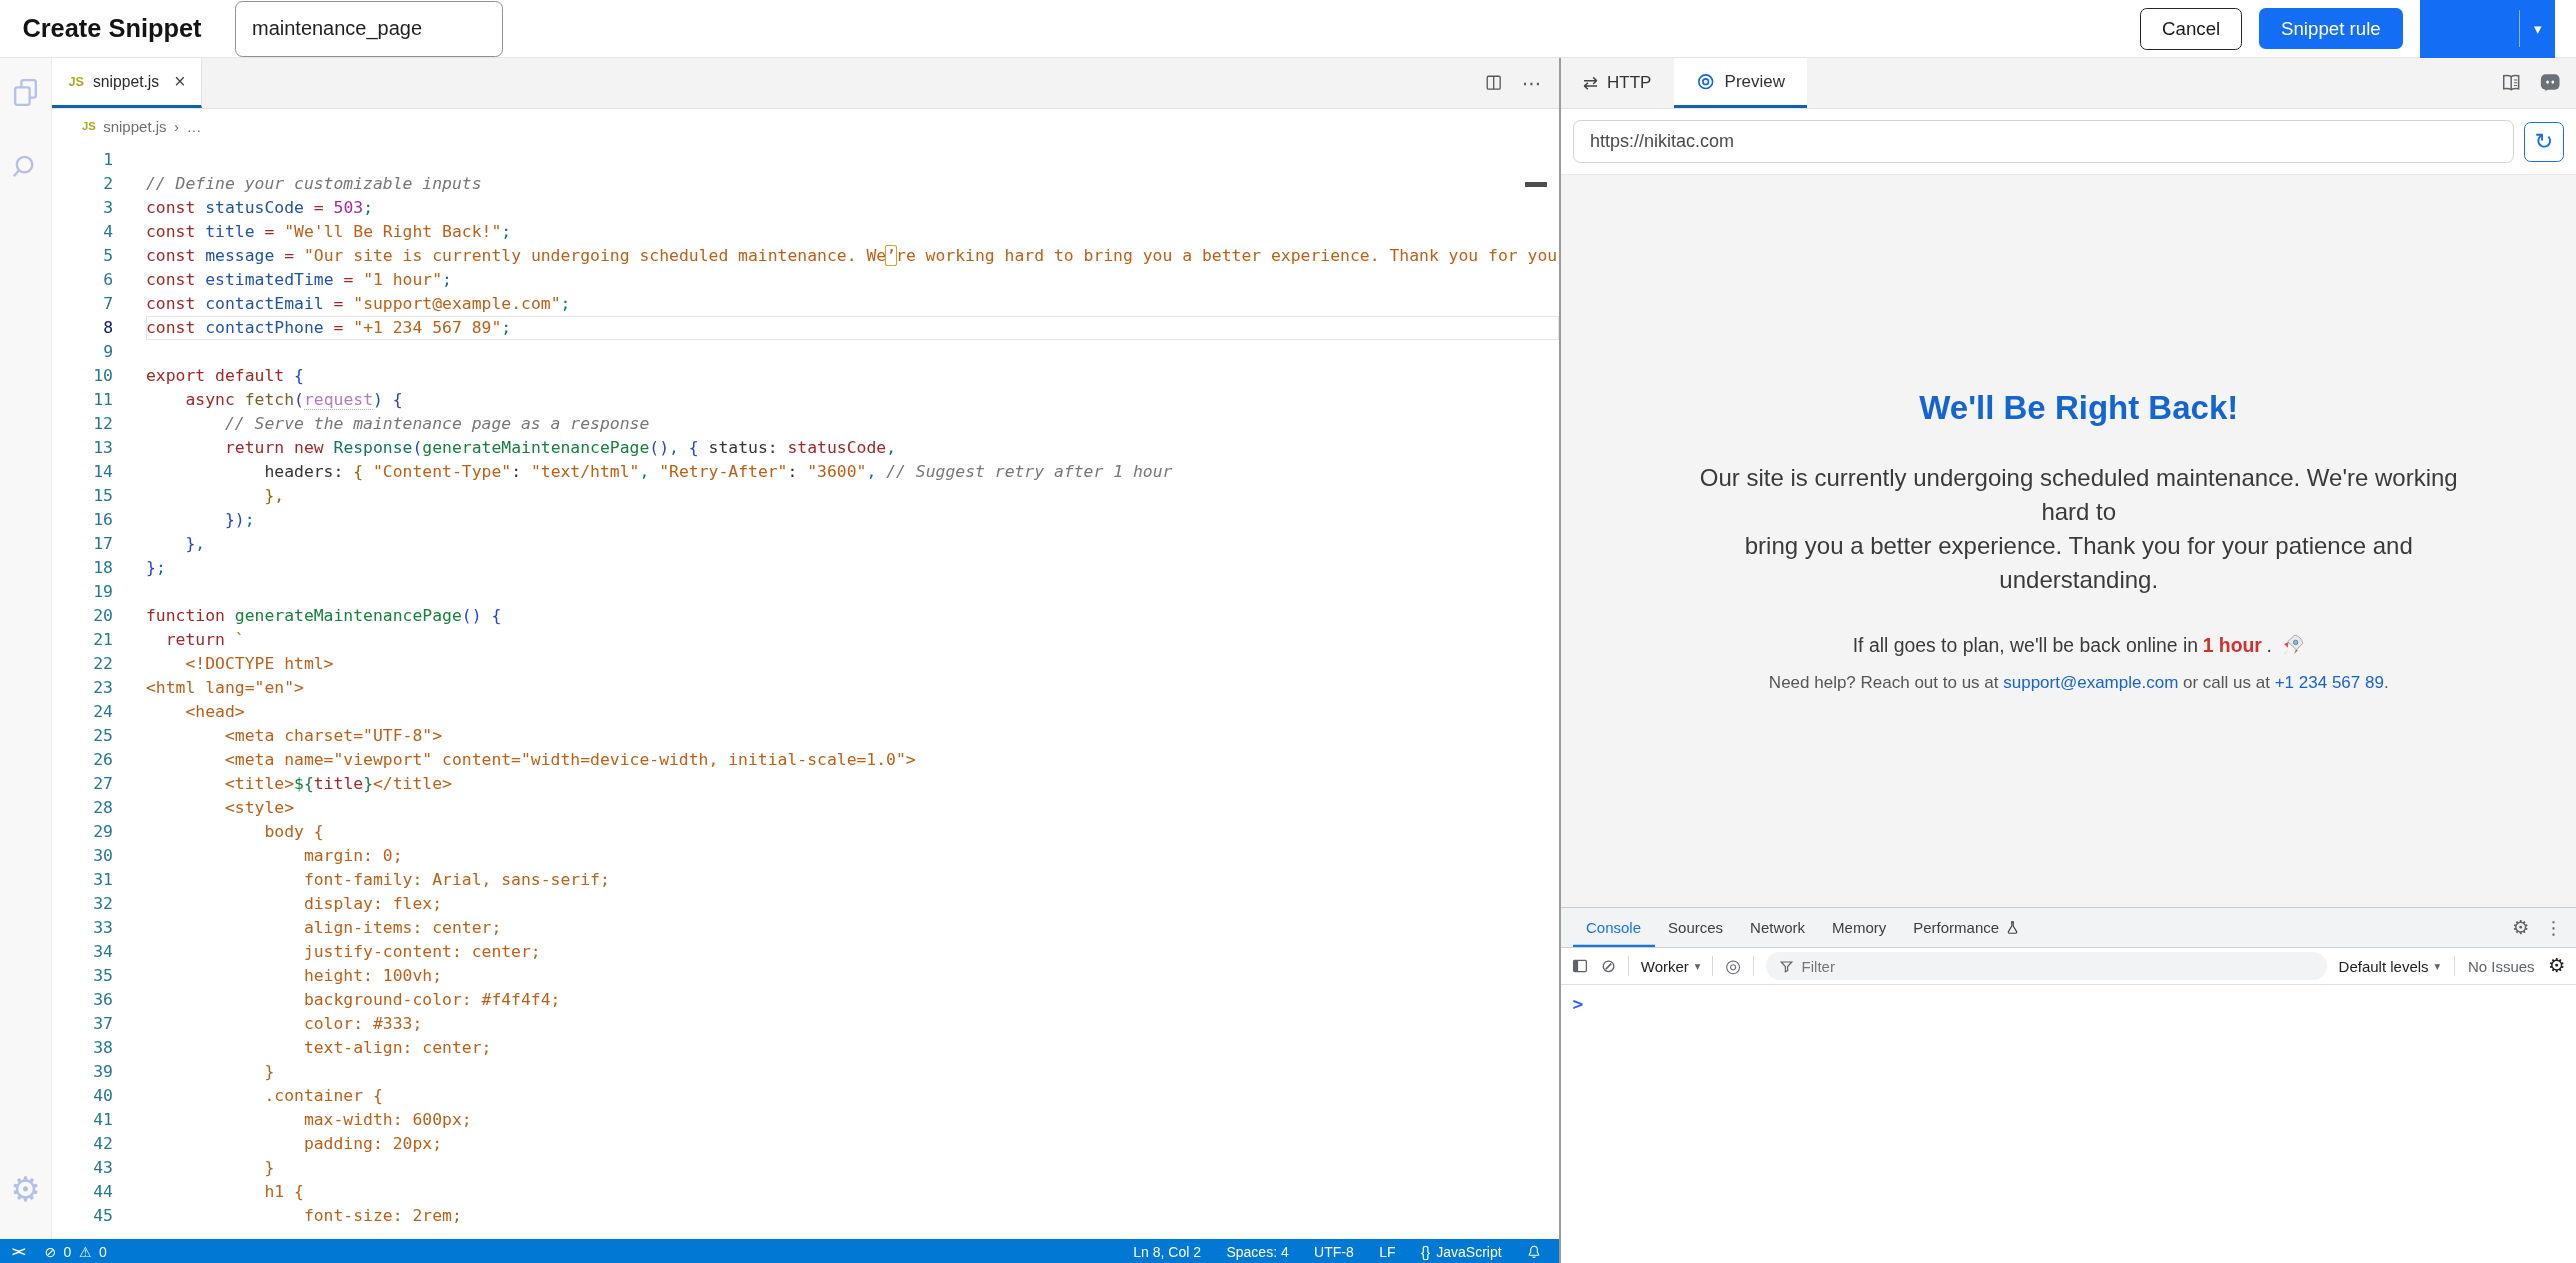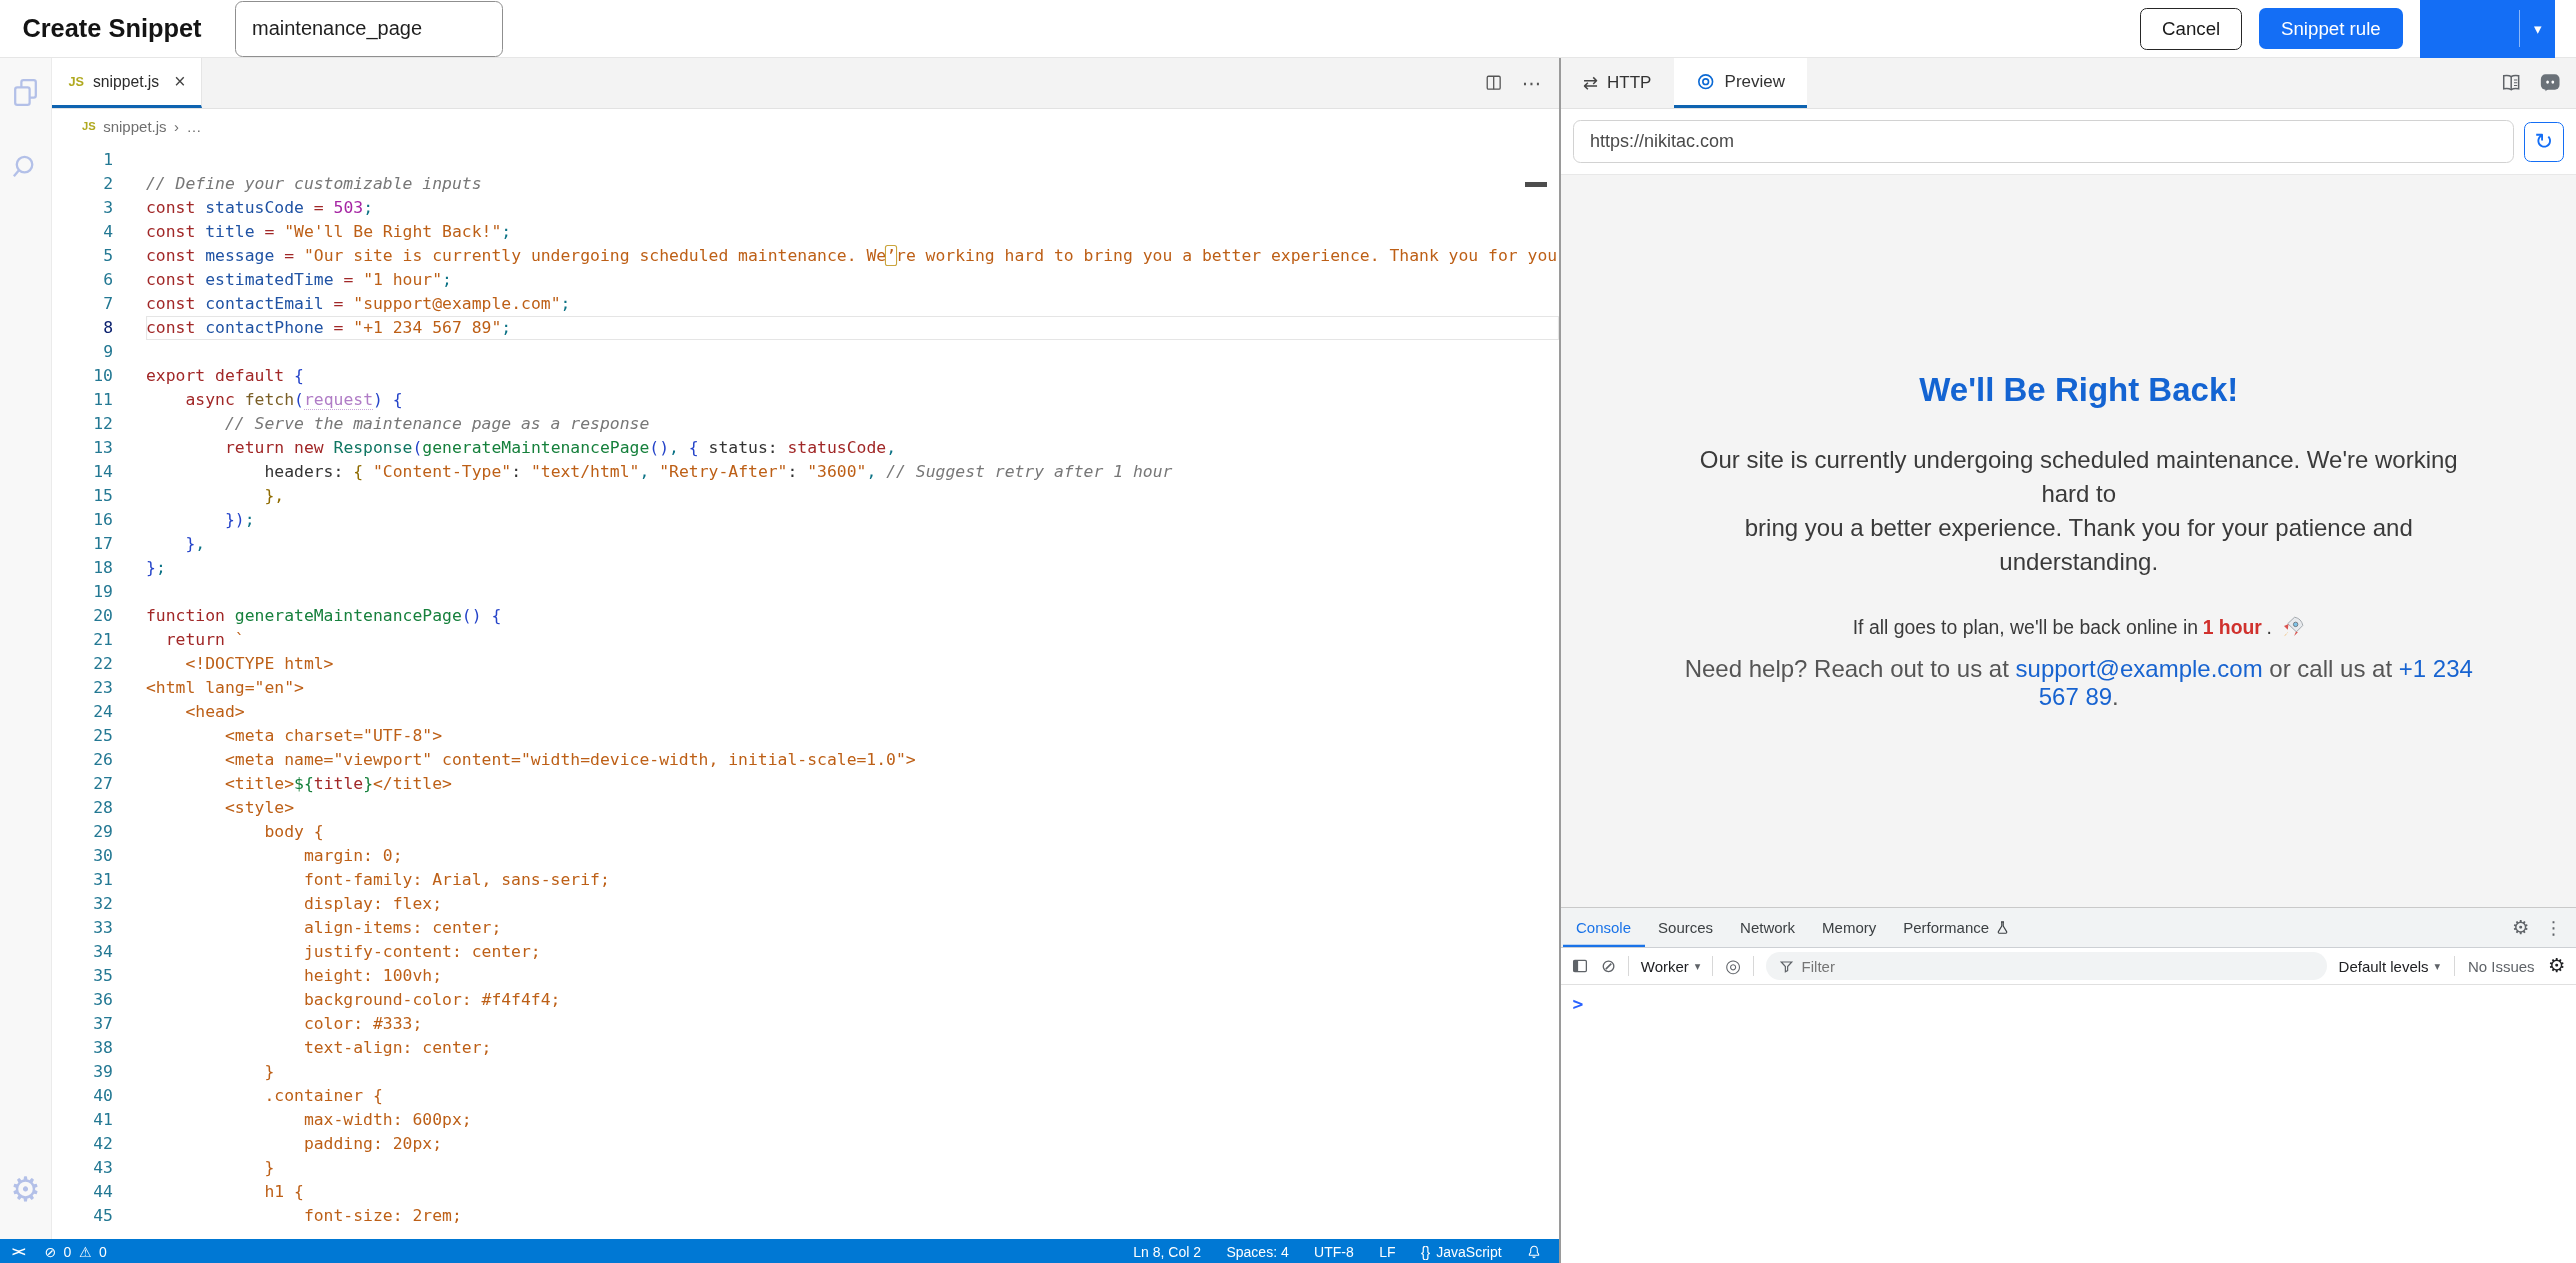--- a/index.html
+++ b/index.html
@@ -91,27 +91,27 @@
   .refresh-btn { width:40px; height:40px; border:1.5px solid #146ef5; border-radius:6.7px; background:#fff;
                  color:#146ef5; font-size:22.4px; display:flex; align-items:center; justify-content:center; cursor:pointer; }
 
   .previewarea { flex:1; background:#f4f4f4; border-top:0.7px solid #e8e8e8; display:flex;
                  flex-direction:column; align-items:center; justify-content:center; text-align:center; min-height:0;padding-left:21px; }
   .pv-inner { max-width:792px; }
   .pv-h1 { font-size:33px; font-weight:700; color:#1464d2; margin-bottom:34px; }
   .pv-p { font-size:24px; color:#3a3a3a; line-height:34px; }
   .pv-eta { margin-top:36px; font-size:19.4px; color:#3a3a3a; display:flex; align-items:center; justify-content:center; gap:4.5px;}
   .pv-eta .hl { color:#d0312d; font-weight:700; }
-  .pv-help { margin-top:16px; font-size:24px; color:#555; }
+  .pv-help { margin-top:16px; font-size:17px; color:#555; }
   .pv-link { color:#1763d0; cursor:pointer; }
 
   
   .devtools { height:357px; display:flex; flex-direction:column; border-top:0.7px solid #c9c9c9; background:#fff; }
   .dt-tabbar { height:40px; background:#f1f3f4; border-bottom:0.7px solid #cdd0d4; display:flex; align-items:stretch;
-               font-size:15px; color:#3c4043; padding-left:2px; }
+               font-size:15px; color:#3c4043; padding-left:12px; }
   .dt-tab { display:flex; align-items:center; gap:6px; padding:0 13.5px; cursor:pointer; }
   .dt-tab.active { color:#1a73e8; box-shadow:inset 0 -2.2px 0 #1a73e8; }
   .dt-tabbar-right { margin-left:auto; display:flex; align-items:center; gap:15px; padding-right:13.5px; color:#5f6368; }
   .dt-gear { font-size:19.4px; line-height:1; }
   .dt-kebab { font-size:18px; }
   .dt-toolbar { height:37px; background:#fff; border-bottom:0.7px solid #e0e0e0; display:flex; align-items:center;
                 padding:0 10.5px; gap:12px; font-size:15px; color:#202124; }
   .dt-sep { width:0.7px; height:19.4px; background:#d8d8d8; }
   .dt-icon { color:#5f6368; font-size:18px; display:flex; align-items:center; }
   .dt-drop { display:flex; align-items:center; gap:6px; cursor:pointer; }

